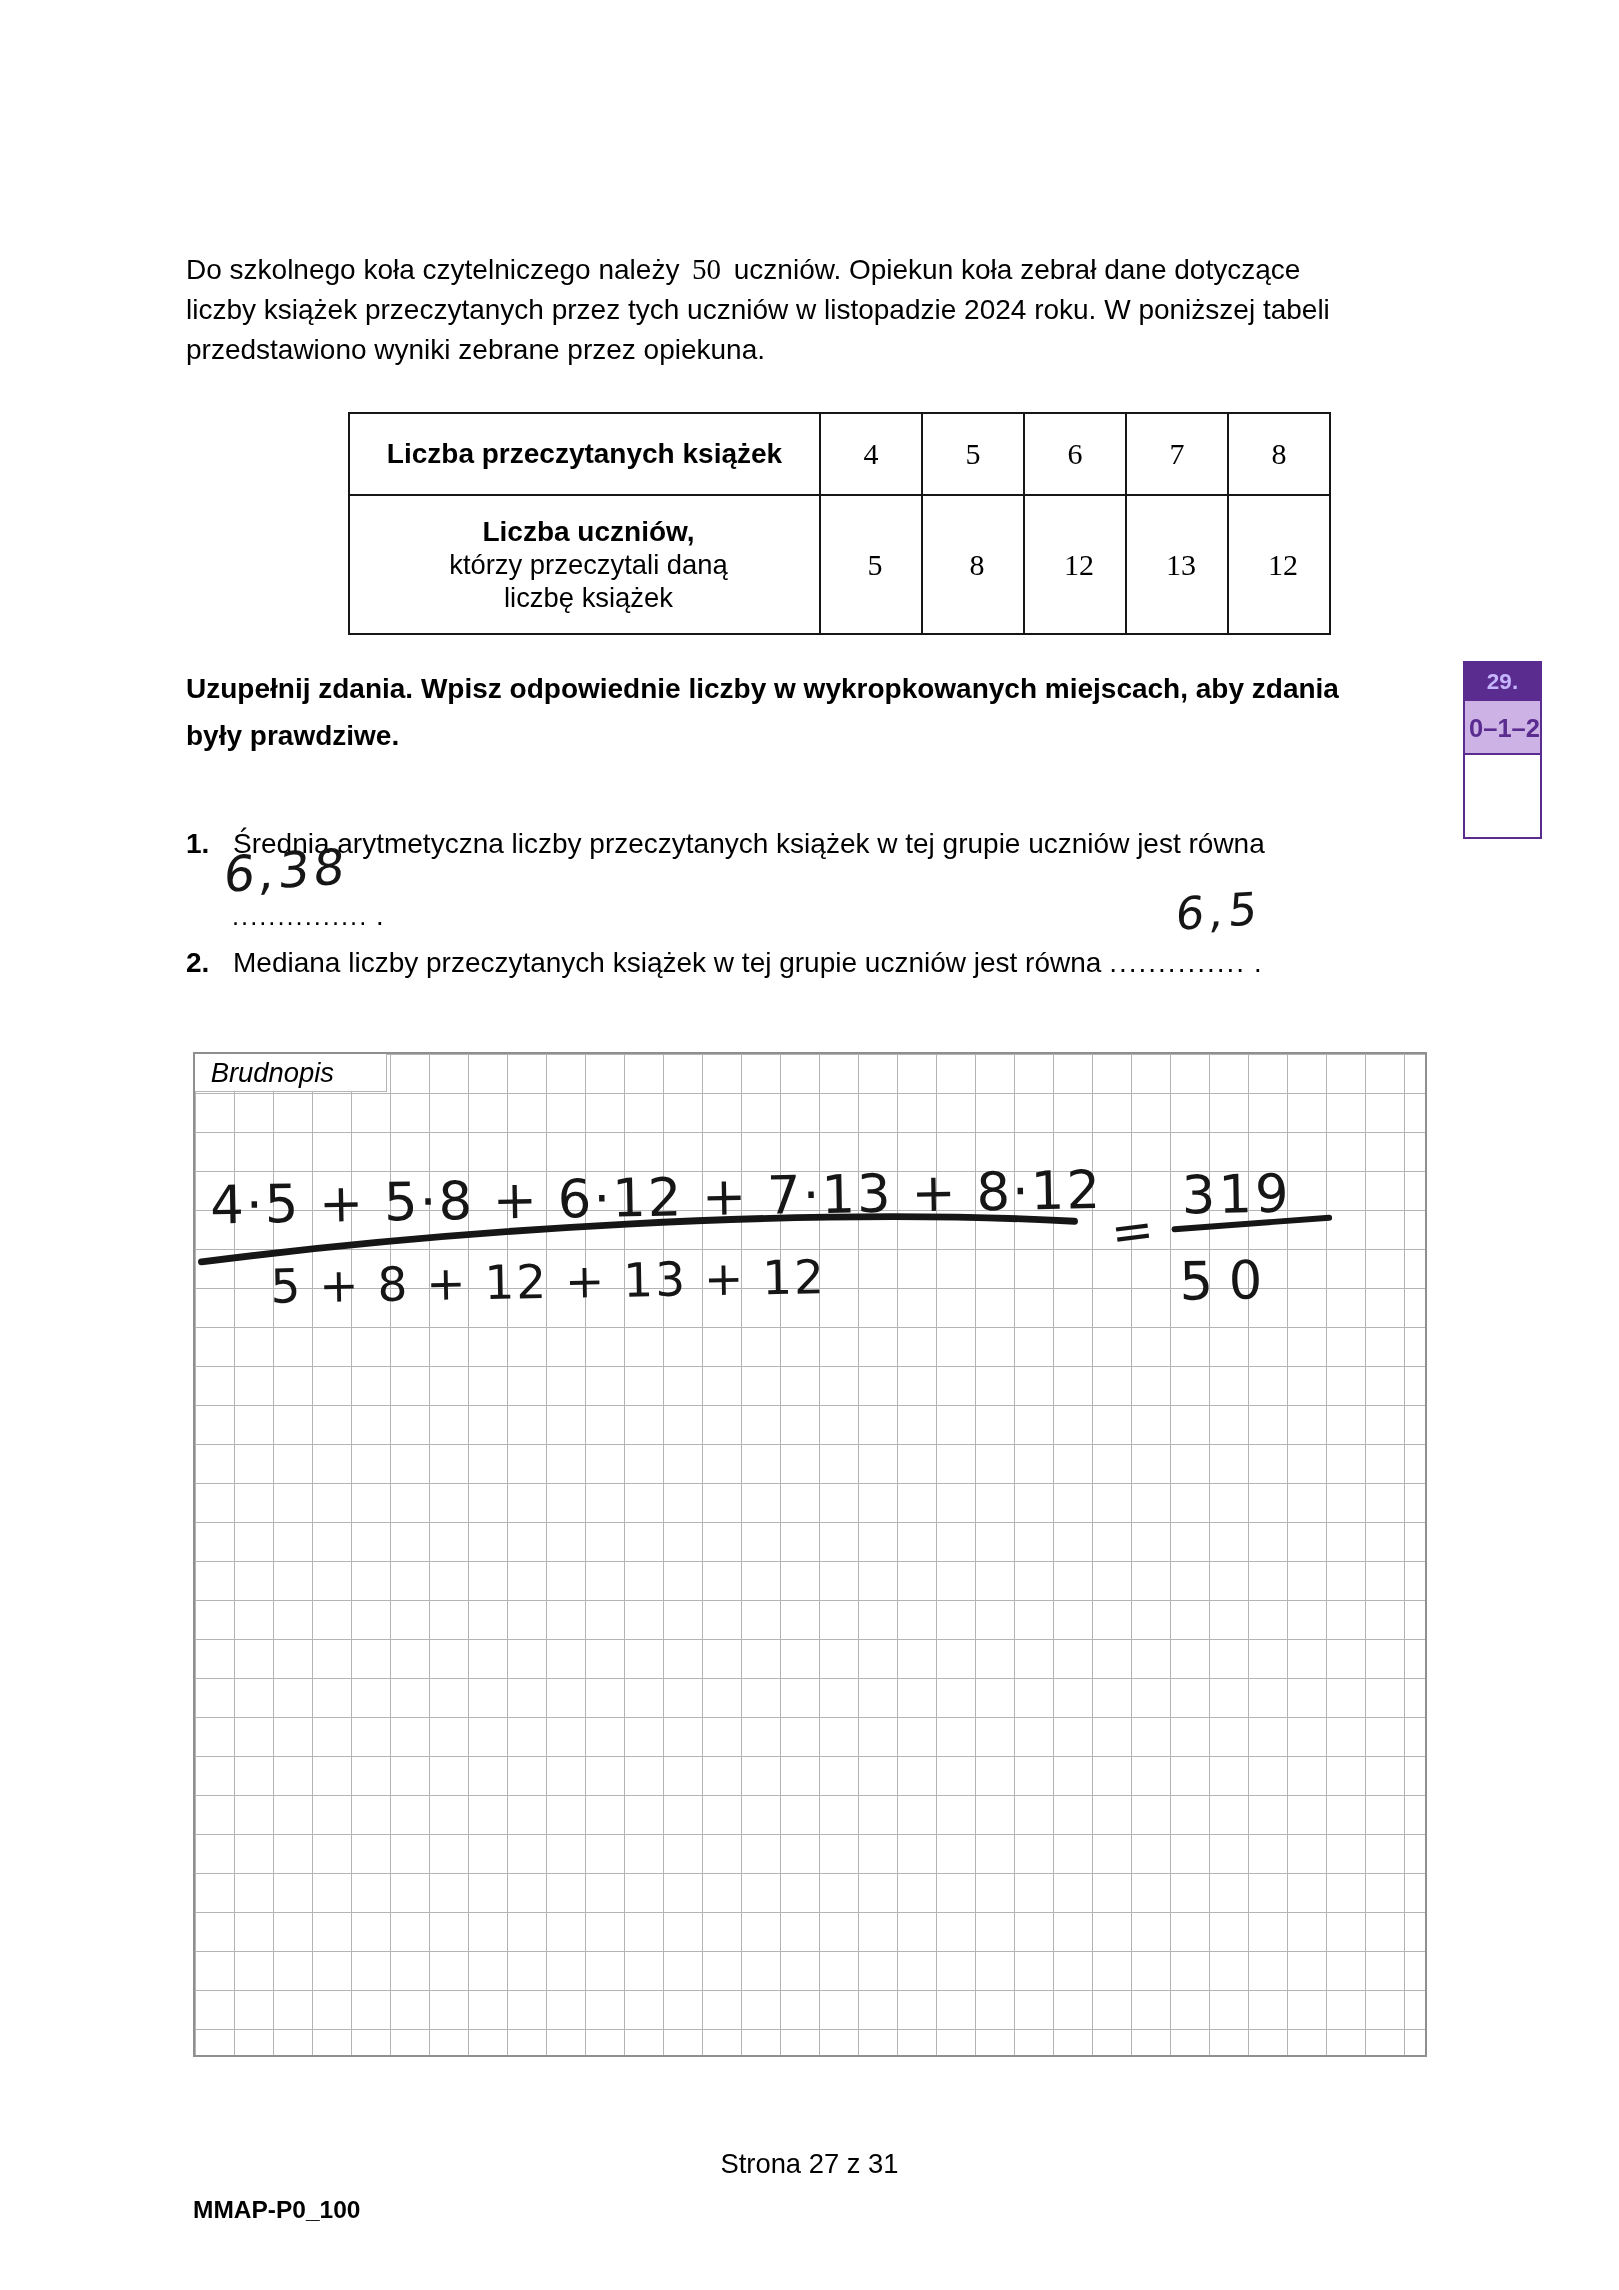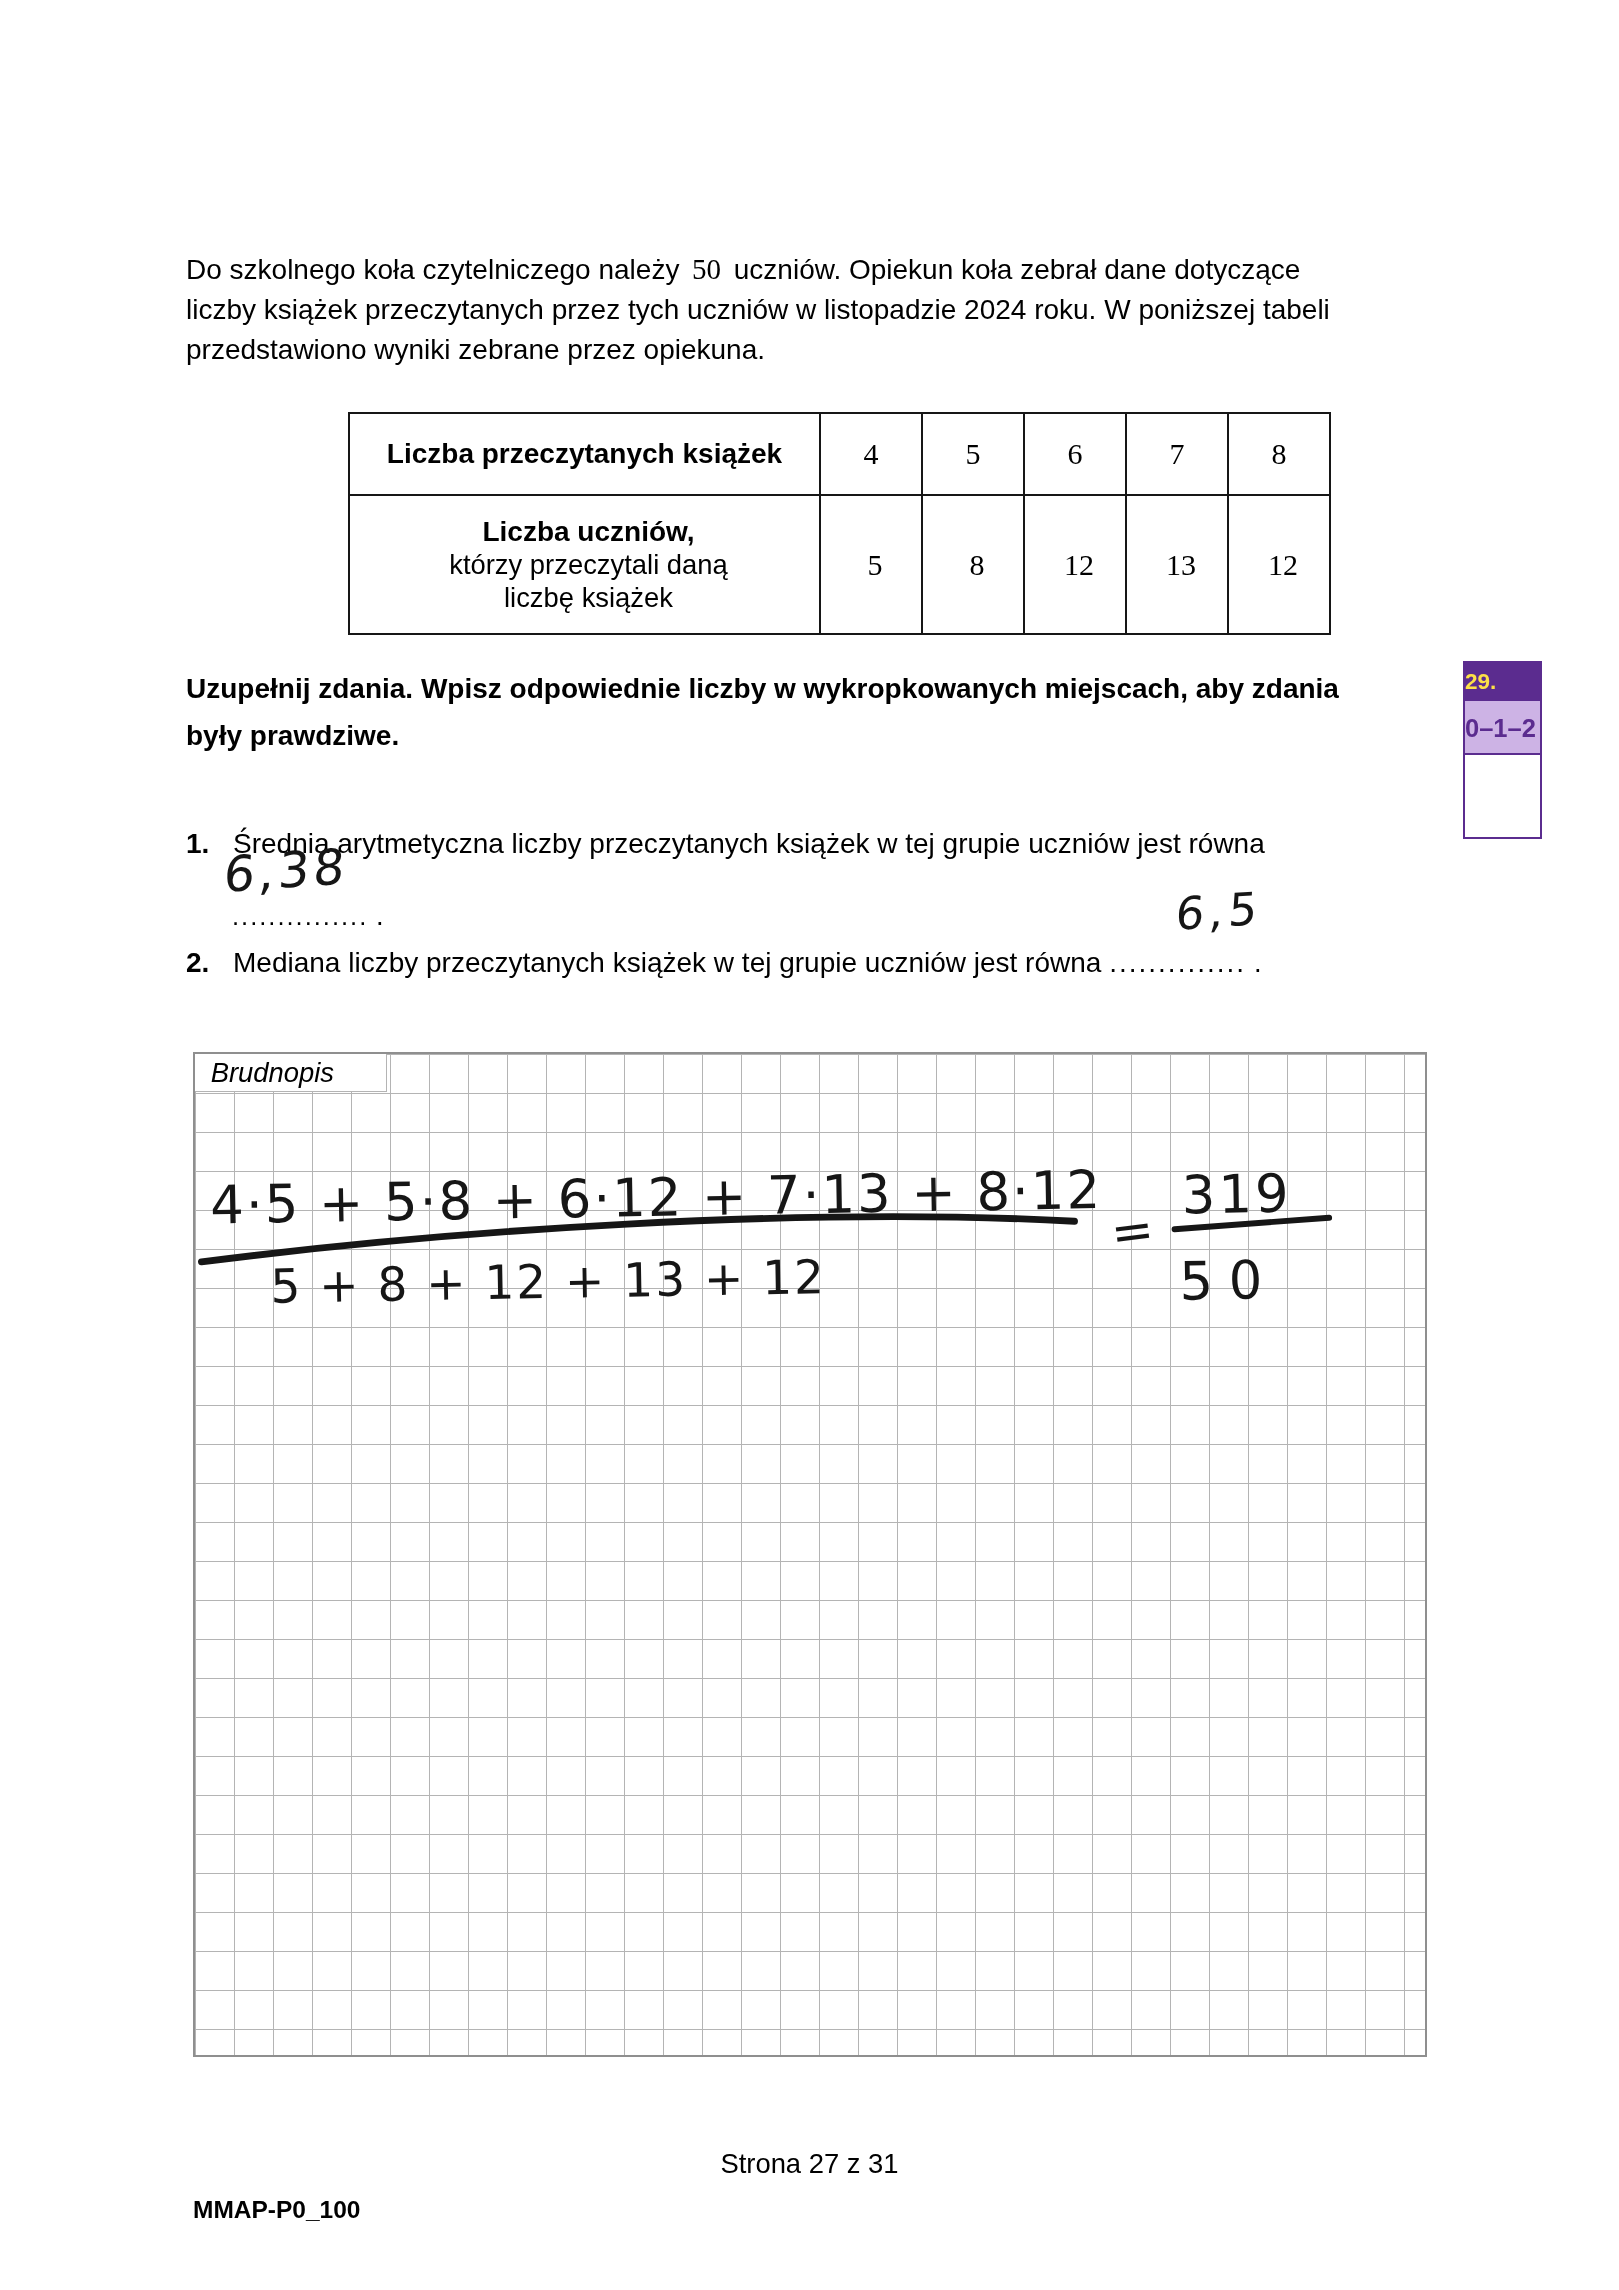--- a/index.html
+++ b/index.html
@@ -30,24 +30,24 @@
   .hdr-bold { font-weight:bold; }
   .rowhdr .sub { font-weight:normal; font-size:27.4px; line-height:33px; }
 
   
   .instruction { position:absolute; left:186px; top:665px; width:1191px;
                  font-weight:bold; font-size:28px; line-height:47px; }
 
   
   .score-box { position:absolute; left:1463px; top:661px; width:79px;
                border:2.9px solid #5b2c8f; box-sizing:border-box; }
-  .score-cell-task { height:38px; background:#5b2c8f; color:#fde047; font-weight:bold;
-                     font-size:22.5px; text-align:left; line-height:38px; }
+  .score-cell-task { height:38px; background:#5b2c8f; color:#c4b5fd; font-weight:bold;
+                     font-size:22.5px; text-align:center; line-height:38px; }
   .score-cell-pts  { height:54px; background:#cdb3e5; color:#5b2c8f; font-weight:bold;
-                     font-size:25.5px; text-align:left; line-height:54px;
+                     font-size:25.5px; text-align:right; line-height:54px;
                      border-bottom:2.9px solid #5b2c8f; box-sizing:border-box; }
   .score-cell-empty{ height:82px; background:#ffffff; }
 
   
   .item { position:absolute; font-size:28px; }
   .item .no { font-weight:bold; display:inline-block; width:47px; }
   .item-1 { left:186px; top:828px; width:1206px; }
   .item-2 { left:186px; top:947px; width:1304px; }
   .dots { letter-spacing:2px; }
   .dots-line-1 { position:absolute; left:232px; top:900px; font-size:25.5px; }

